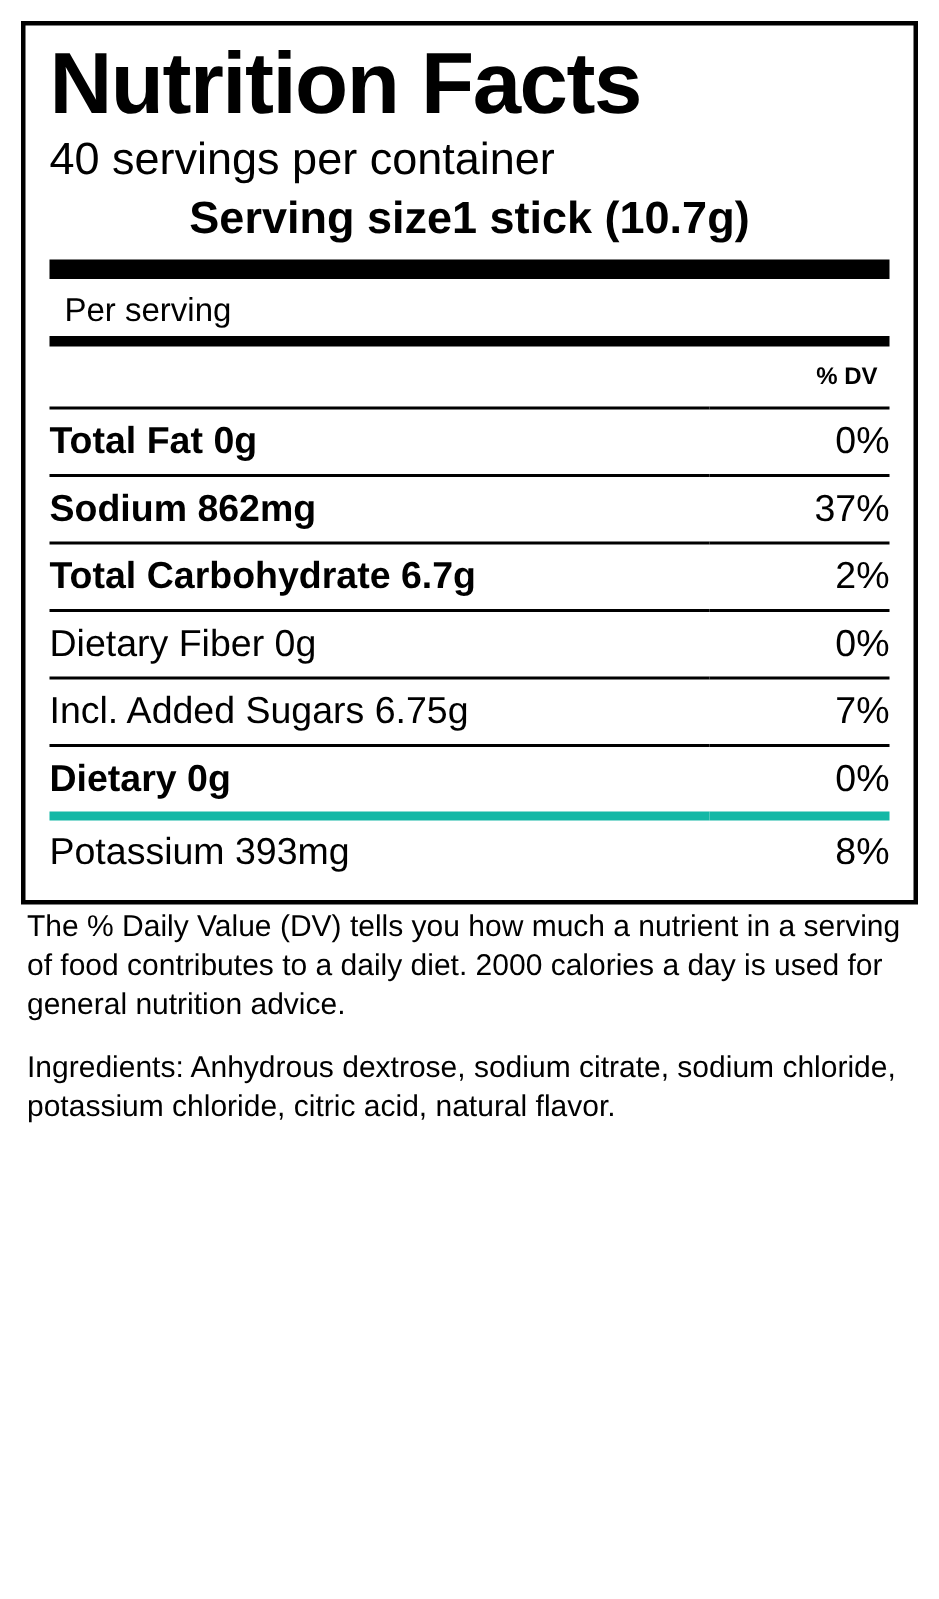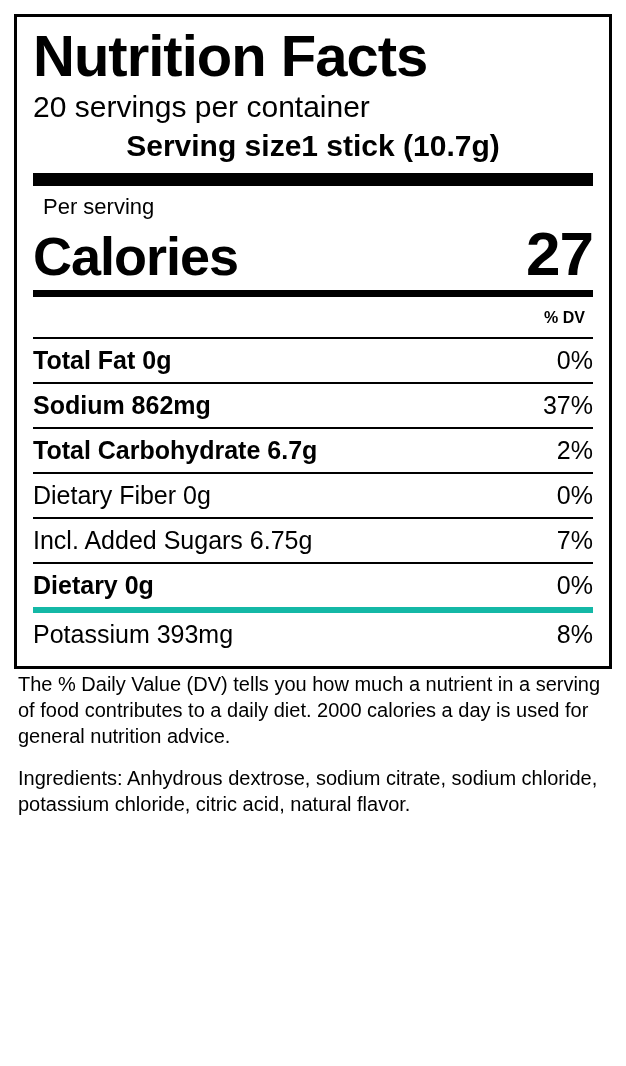--- a/index.html
+++ b/index.html
@@ -133,35 +133,31 @@
 </style>
 </head>
 <body>
 
 <div class="page">
 
   <div class="panel">
 
     <div class="title">Nutrition Facts</div>
 
-    <div class="servings">20 servings per container</div>
+    <div class="servings">40 servings per container</div>
 
     <div class="serving-size-row">
       <span>Serving size</span>
       <span>1 stick (10.7g)</span>
     </div>
 
     <div class="rule-thick"></div>
 
     <div class="per-serving">Per serving</div>
 
-    <div class="calories-row">
-      <span class="calories-label">Calories</span>
-      <span class="calories-value">27</span>
-    </div>
 
     <div class="rule-mid"></div>
 
     <div class="dv-header">% DV</div>
 
     <table class="nutrients">
       <tbody>
         <tr>
           <td class="name bold">Total Fat 0g</td>
           <td class="dv">0%</td>

